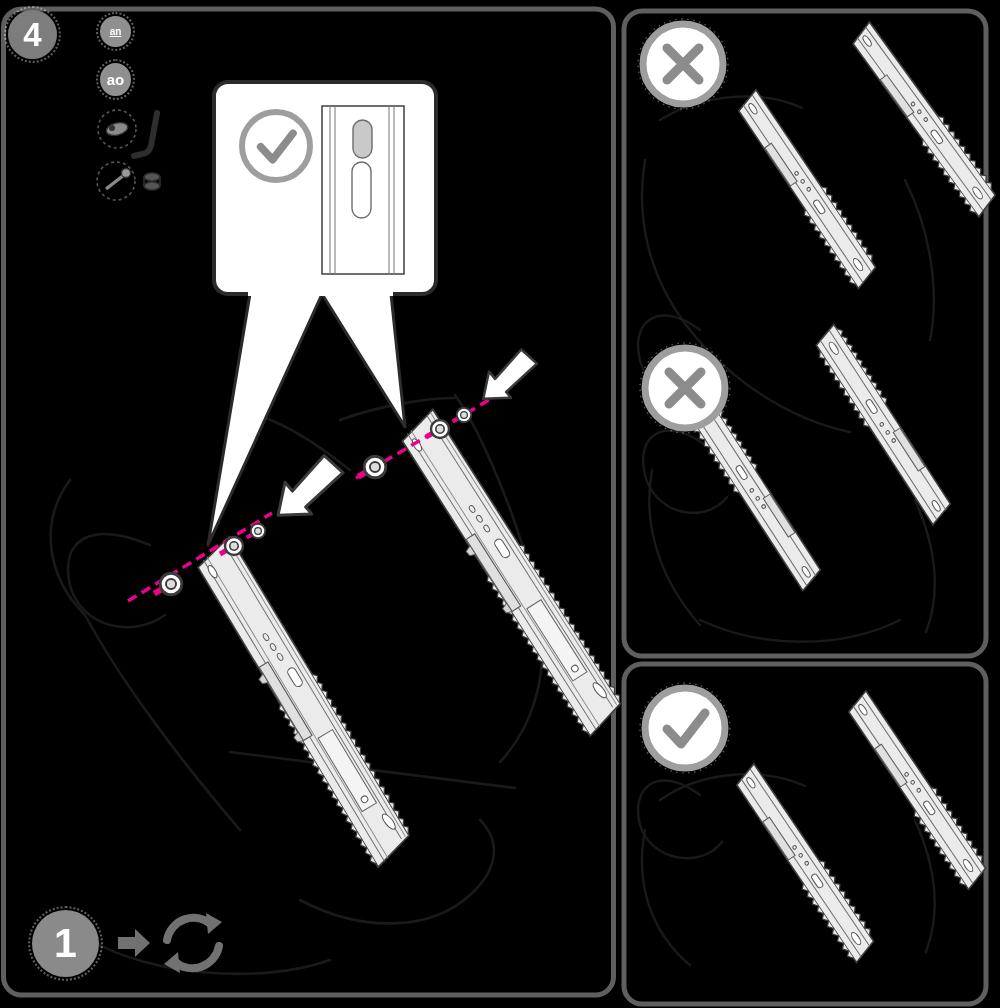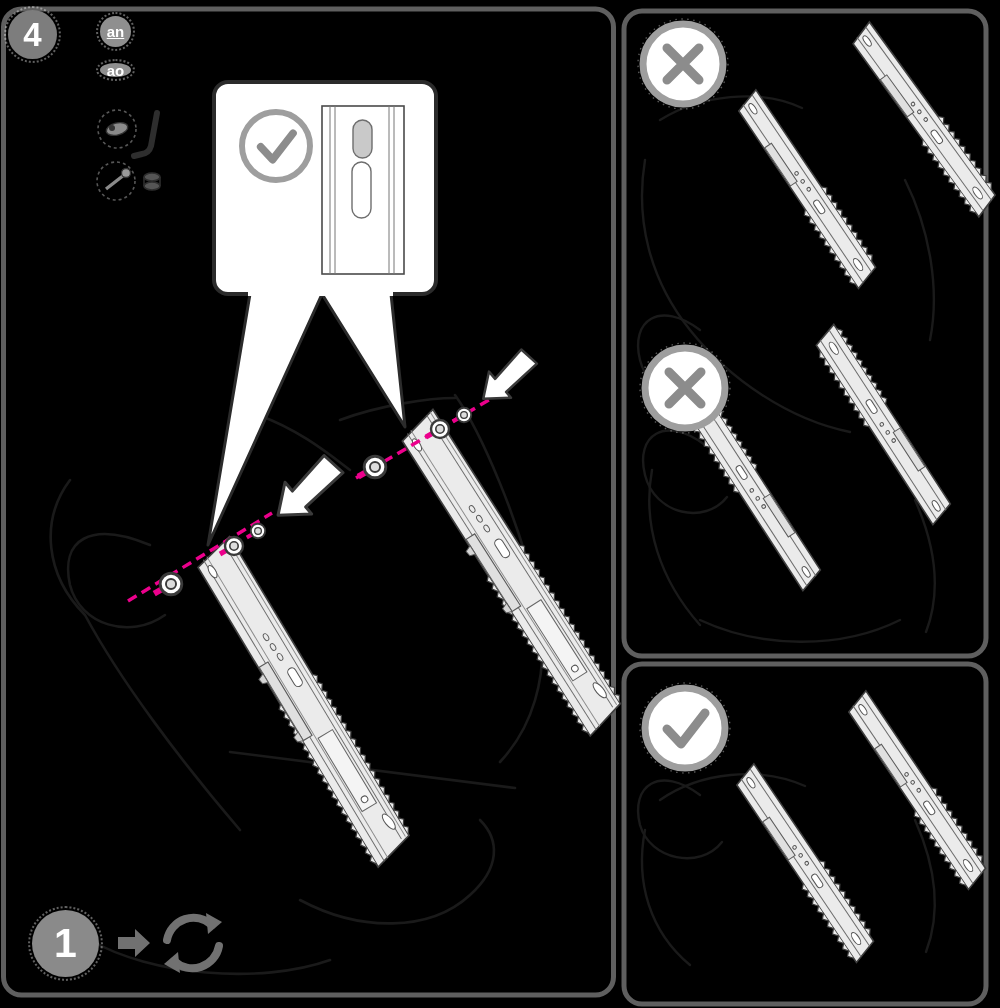--- a/index.html
+++ b/index.html
@@ -3,22 +3,22 @@
 <meta charset="utf-8">
 <style>
   html,body{margin:0;padding:0;background:#000;}
   .stage{position:relative;width:1000px;height:1008px;background:#000;overflow:hidden;
          font-family:"Liberation Sans",sans-serif;}
   .scene{position:absolute;left:0;top:0;}
   .badge{position:absolute;border-radius:50%;background:#8f8f8f;color:#fff;
          display:flex;align-items:center;justify-content:center;font-weight:bold;
          outline:2px dotted rgba(255,255,255,.38);outline-offset:2px;user-select:none;}
   .step4{left:8px;top:10px;width:49px;height:49px;font-size:33px;background:#7d7d7d;}
-  .an{left:100px;top:16px;width:31px;height:31px;font-size:15px;text-decoration:underline;}
-  .ao{left:100px;top:63px;width:31px;height:14px;font-size:15px;}
+  .an{left:100px;top:16px;width:31px;height:31px;font-size:10px;text-decoration:underline;}
+  .ao{left:100px;top:63px;width:31px;height:33px;font-size:15px;}
   .step1{left:32px;top:910px;width:67px;height:67px;font-size:41px;background:#8a8a8a;}
 </style>
 </head>
 <body>
 
 <div class="stage">
 
 <svg class="scene" width="1000" height="1008" viewBox="0 0 1000 1008">
 
   <defs>

